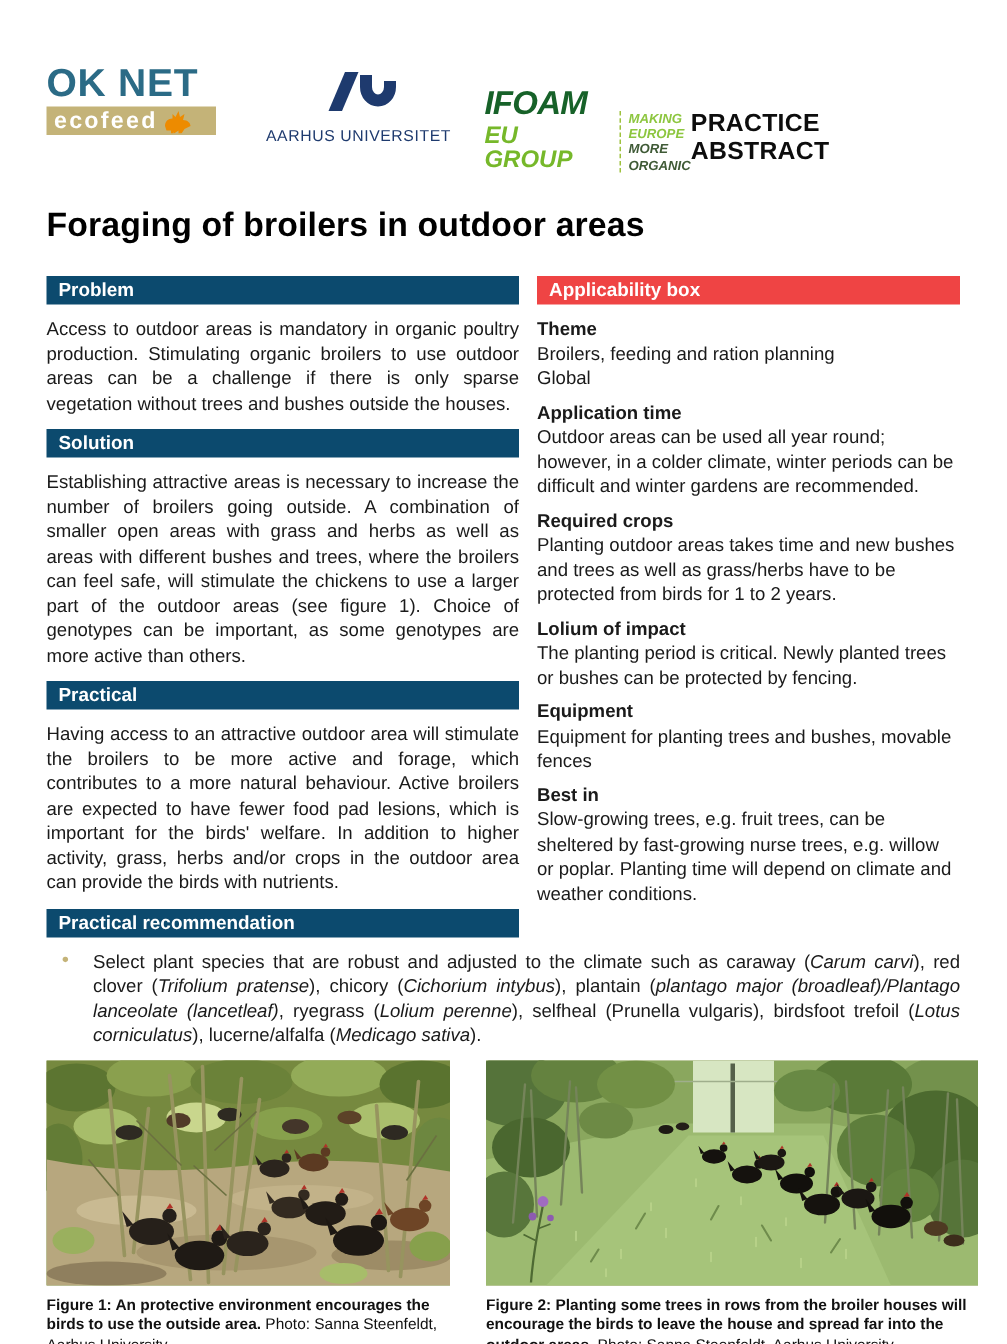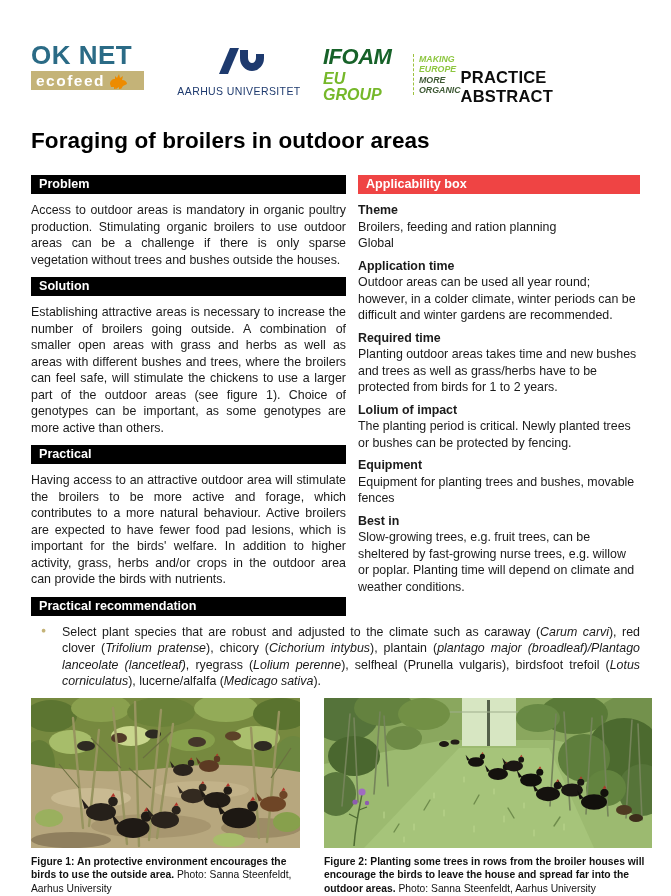--- a/index.html
+++ b/index.html
@@ -9,37 +9,37 @@
   
   .masthead{margin:42px 31px 0;display:flex;align-items:flex-start;}
   .logo-oknet{width:118px;}
   .oknet-line{font-size:26px;font-weight:bold;color:#2b6b86;letter-spacing:.5px;line-height:1;}
   .ecofeed-row{margin-top:3px;display:flex;align-items:center;background:#c4b378;
                padding:1px 3px 1px 5px;width:105px;text-align:right;}
   .ecofeed-text{color:#fff;font-weight:bold;font-size:15.5px;letter-spacing:1.5px;line-height:1.1;}
   .rooster{margin-left:2px;flex:0 0 auto;}
   .logo-au{margin-left:30px;width:126px;display:flex;flex-direction:column;align-items:center;padding-top:4px;}
   .au-name{margin-top:9px;font-size:10.5px;letter-spacing:.4px;color:#1e3a6e;white-space:nowrap;}
-  .logo-ifoam{margin-left:22px;display:flex;align-items:center;padding-top:4px;}
+  .logo-ifoam{margin-left:22px;display:flex;align-items:flex-end;padding-top:4px;margin-top:12px;}
   .ifoam-main{text-align:left;font-style:italic;font-weight:bold;line-height:1;}
   .ifoam-line1{font-size:22px;color:#176229;letter-spacing:-.5px;}
   .ifoam-line2{font-size:16px;color:#76b82a;margin-top:3px;}
   .ifoam-tagline{margin-left:7px;border-left:1px dashed #9ec23e;padding-left:5px;
                  font-style:italic;font-weight:bold;font-size:8.8px;line-height:1.18;}
   .tag-light{color:#8dc63f;} .tag-dark{color:#3f5a36;}
   .pa-title{margin-left:auto;align-self:center;margin-top:26px;font-size:16.5px;font-weight:bold;color:#0d0d0d;letter-spacing:.2px;}
 
   
   h1.doc-title{margin:22px 31px 0;font-size:22.5px;font-weight:bold;color:#000;letter-spacing:.1px;}
 
   
   .content{margin:21px 31px 0;font-size:12.4px;line-height:1.33;}
   .bar{height:19px;line-height:19px;padding:0 0 0 8px;color:#fff;font-weight:bold;
        font-size:12.6px;overflow:hidden;margin:0 0 8px 0;}
-  .bar.tan{background:#000000;}
+  .bar.tan{background:#0c4a6e;}
   .bar.teal{background:#ef4444;}
   .content p{margin:0 0 9px 0;text-align:justify;}
   section{margin:0 0 5px 0;}
 
   
   .app-box{float:right;width:282px;margin:0 0 10px 12px;}
   .app-item .app-label{font-weight:bold;margin-top:6px;}
   .app-item .app-text{margin:0;}
 
   
@@ -110,21 +110,21 @@
         <div class="app-text">Broilers, feeding and ration planning</div>
       </div>
       <div class="app-item">
         <div class="app-text">Global</div>
       </div>
       <div class="app-item">
         <div class="app-label">Application time</div>
         <div class="app-text">Outdoor areas can be used all year round; however, in a colder climate, winter periods can be difficult and winter gardens are recommended.</div>
       </div>
       <div class="app-item">
-        <div class="app-label">Required time</div>
+        <div class="app-label">Required crops</div>
         <div class="app-text">Planting outdoor areas takes time and new bushes and trees as well as grass/herbs have to be protected from birds for 1 to 2 years.</div>
       </div>
       <div class="app-item">
         <div class="app-label">Lolium of impact</div>
         <div class="app-text">The planting period is critical. Newly planted trees or bushes can be protected by fencing.</div>
       </div>
       <div class="app-item">
         <div class="app-label">Equipment</div>
         <div class="app-text">Equipment for planting trees and bushes, movable fences</div>
       </div>

